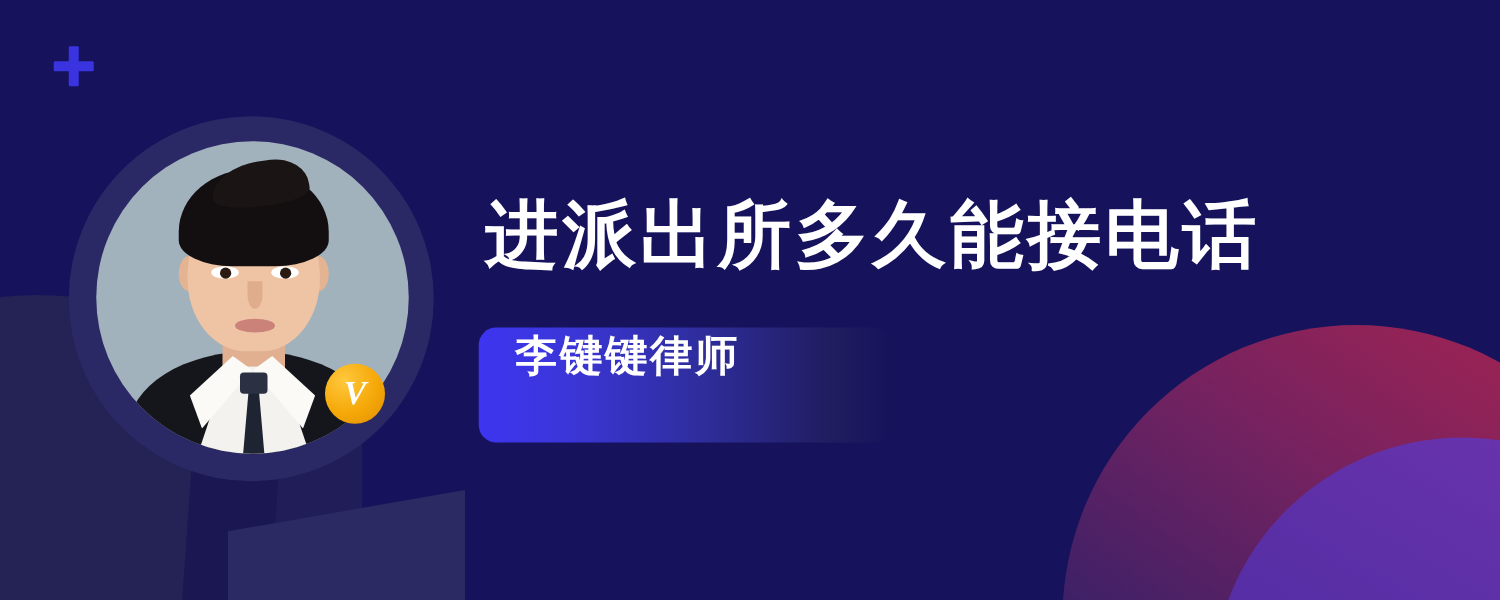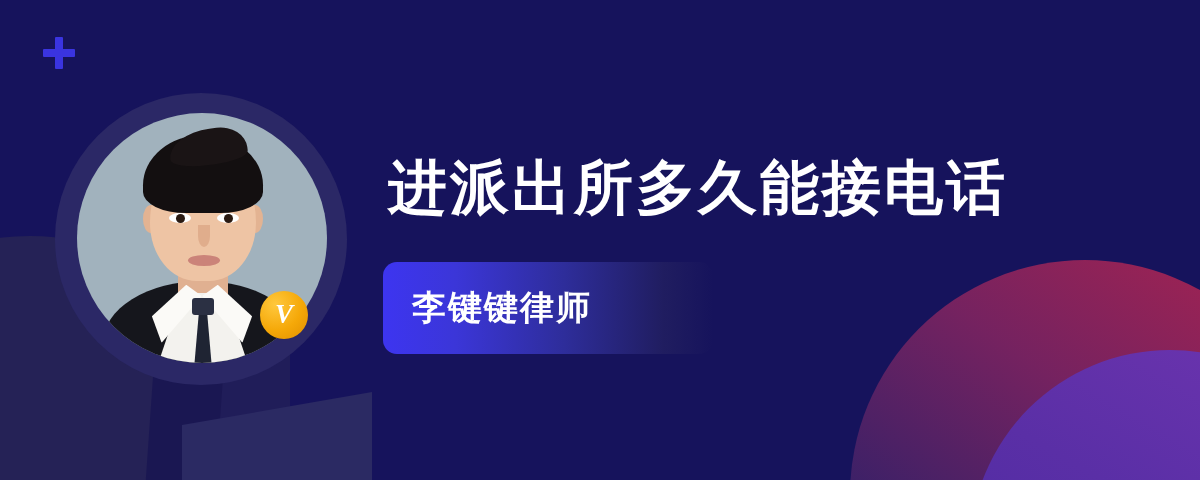--- a/index.html
+++ b/index.html
@@ -284,21 +284,20 @@
   }
   .subtitle-pill {
     position: absolute;
     left: -5px;
     top: 262px;
     width: 330px;
     height: 92px;
     border-radius: 14px;
     background: linear-gradient(90deg, #3d35f0 0%, #3b36d8 22%, #2e2d9a 55%, #201d60 85%, rgba(22,19,92,0) 100%);
     display: flex;
-    align-items: center;
   }
   .subtitle-text {
     color: #ffffff;
     font-size: 34px;
     font-weight: bold;
     letter-spacing: 2px;
     padding-left: 29px;
     white-space: nowrap;
     font-family: "DejaVu Sans", "Liberation Sans", sans-serif;
   }

